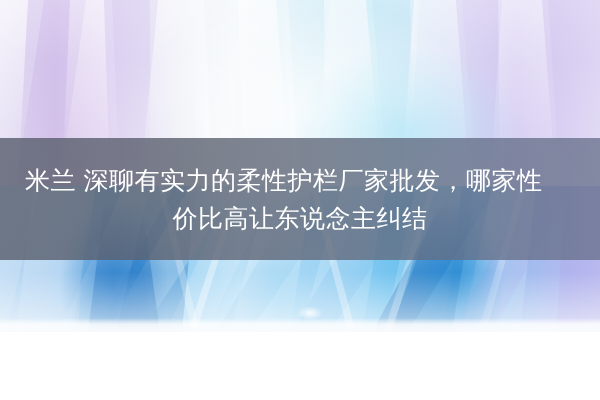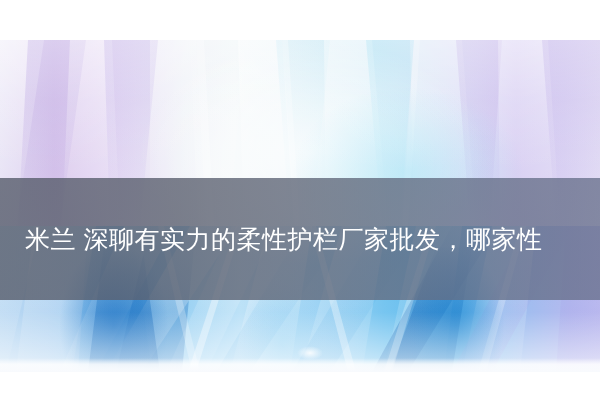--- a/index.html
+++ b/index.html
@@ -10,21 +10,20 @@
   body {
     font-family: "Liberation Sans", "DejaVu Sans", sans-serif;
   }
 
   #banner {
     position: relative;
     width: 600px;
     height: 332px;
     overflow: hidden;
     background: #c2410c;
-    margin-top: 40px;
   }
 
   
   .layer {
     position: absolute;
     inset: 0;
   }
 
   .wash-top {
     background: linear-gradient(
@@ -299,18 +298,19 @@
 
   <div class="layer bloom"></div>
   <div class="layer bloom-cyan"></div>
   <div class="layer pool-a"></div>
   <div class="layer pool-b"></div>
   <div class="layer pool-c"></div>
   <div class="layer wash-vert"></div>
 
   <div class="caption-band">
     <div class="caption-line line1">米兰 深聊有实力的柔性护栏厂家批发，哪家性</div>
+    <div class="caption-line line2">价比高让东说念主纠结</div>
   </div>
 
   <div class="sparkle"></div>
   <div class="bottom-sliver"></div>
 
 </div>
 
 </body></html>

